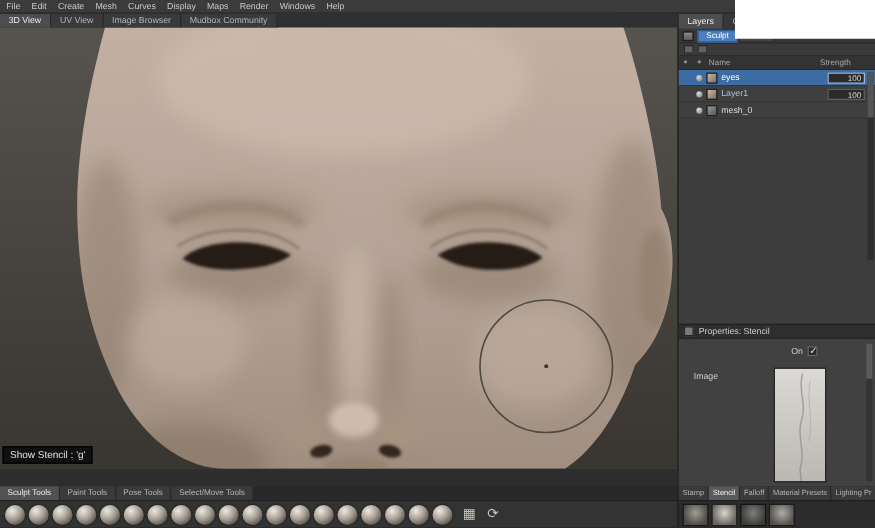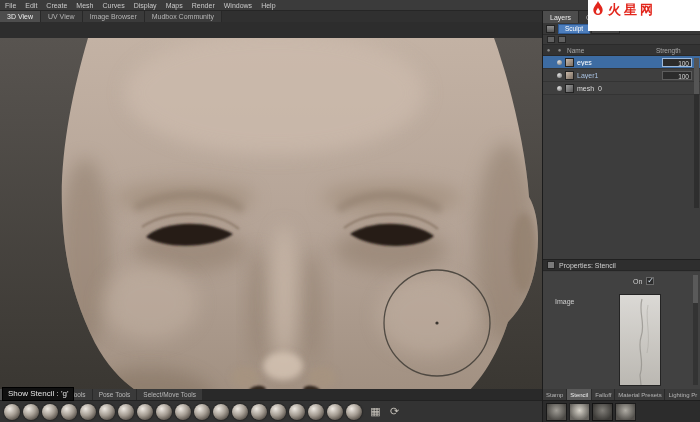--- a/index.html
+++ b/index.html
@@ -14,21 +14,21 @@
   .menu-item { cursor:default; white-space:nowrap; }
 
   
   .view-tabs { position:absolute; left:0; top:11px; width:542px; height:11px; background:#303030;
     display:flex; font-size:7px; color:#b5b5b5; z-index:4; }
   .view-tab { padding:0 7px; display:flex; align-items:center; background:#3a3a3a;
     border-right:1px solid #282828; white-space:nowrap; }
   .view-tab.active { background:#4d4d4d; color:#ececec; }
 
   
-  .viewport { position:absolute; left:0; top:38px; width:542px; height:367px; background:#46423e; }
+  .viewport { position:absolute; left:0; top:8px; width:542px; height:367px; background:#46423e; }
   .viewport svg { position:absolute; left:0; top:0; }
   .stencil-hint { position:absolute; left:2px; bottom:4px; background:#101010; color:#e3e3e3;
     font-size:8px; padding:1px 5px 2px; border:1px solid #000; z-index:3; }
 
   
   .tool-tabs { position:absolute; left:0; top:389px; width:542px; height:11px; background:#292929;
     display:flex; gap:1px; font-size:6.5px; color:#b8b8b8; }
   .tool-tab { padding:0 6px; display:flex; align-items:center; background:#3a3a3a; white-space:nowrap; }
   .tool-tab.active { background:#525252; color:#eee; }
 
@@ -363,22 +363,15 @@
     </div>
 
   <div class="stencil-thumbs">
       <div class="stencil-thumb"></div>
       <div class="stencil-thumb"></div>
       <div class="stencil-thumb"></div>
       <div class="stencil-thumb"></div>
     </div>
 
   <div class="watermark">
-    <div class="wm-row">
-      <svg width="14" height="16" viewBox="0 0 20 24">
-        <path d="M10,0 C13,6 17,8 17,14 A7 7 0 0 1 3,14 C3,9 7,6 10,0 Z" fill="#e2261c"></path>
-        <path d="M10,10 C11.5,13 13,13.5 13,16 A3 3 0 0 1 7,16 C7,13.5 8.5,13 10,10 Z" fill="#fff"></path>
-      </svg>
-      <span class="wm-title">火星网</span>
-    </div>
   </div>
 
 </div>
 
 </body></html>

